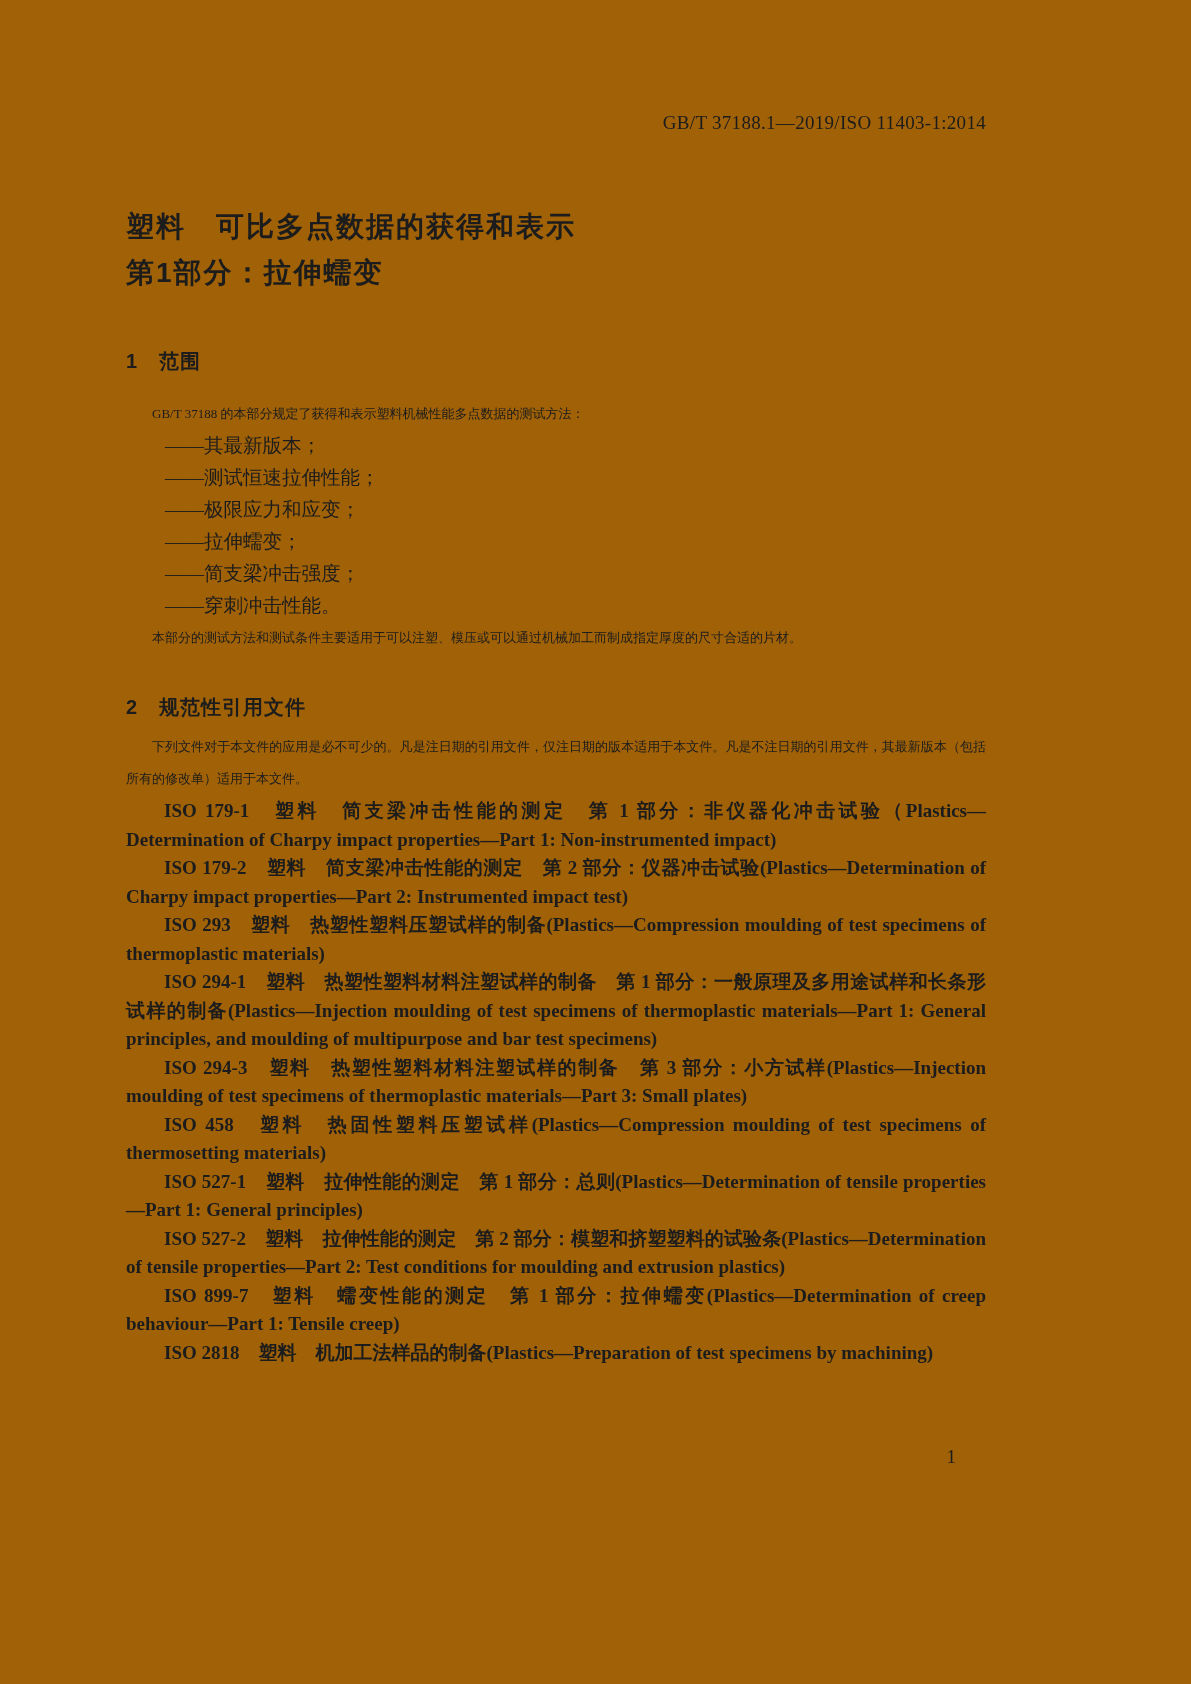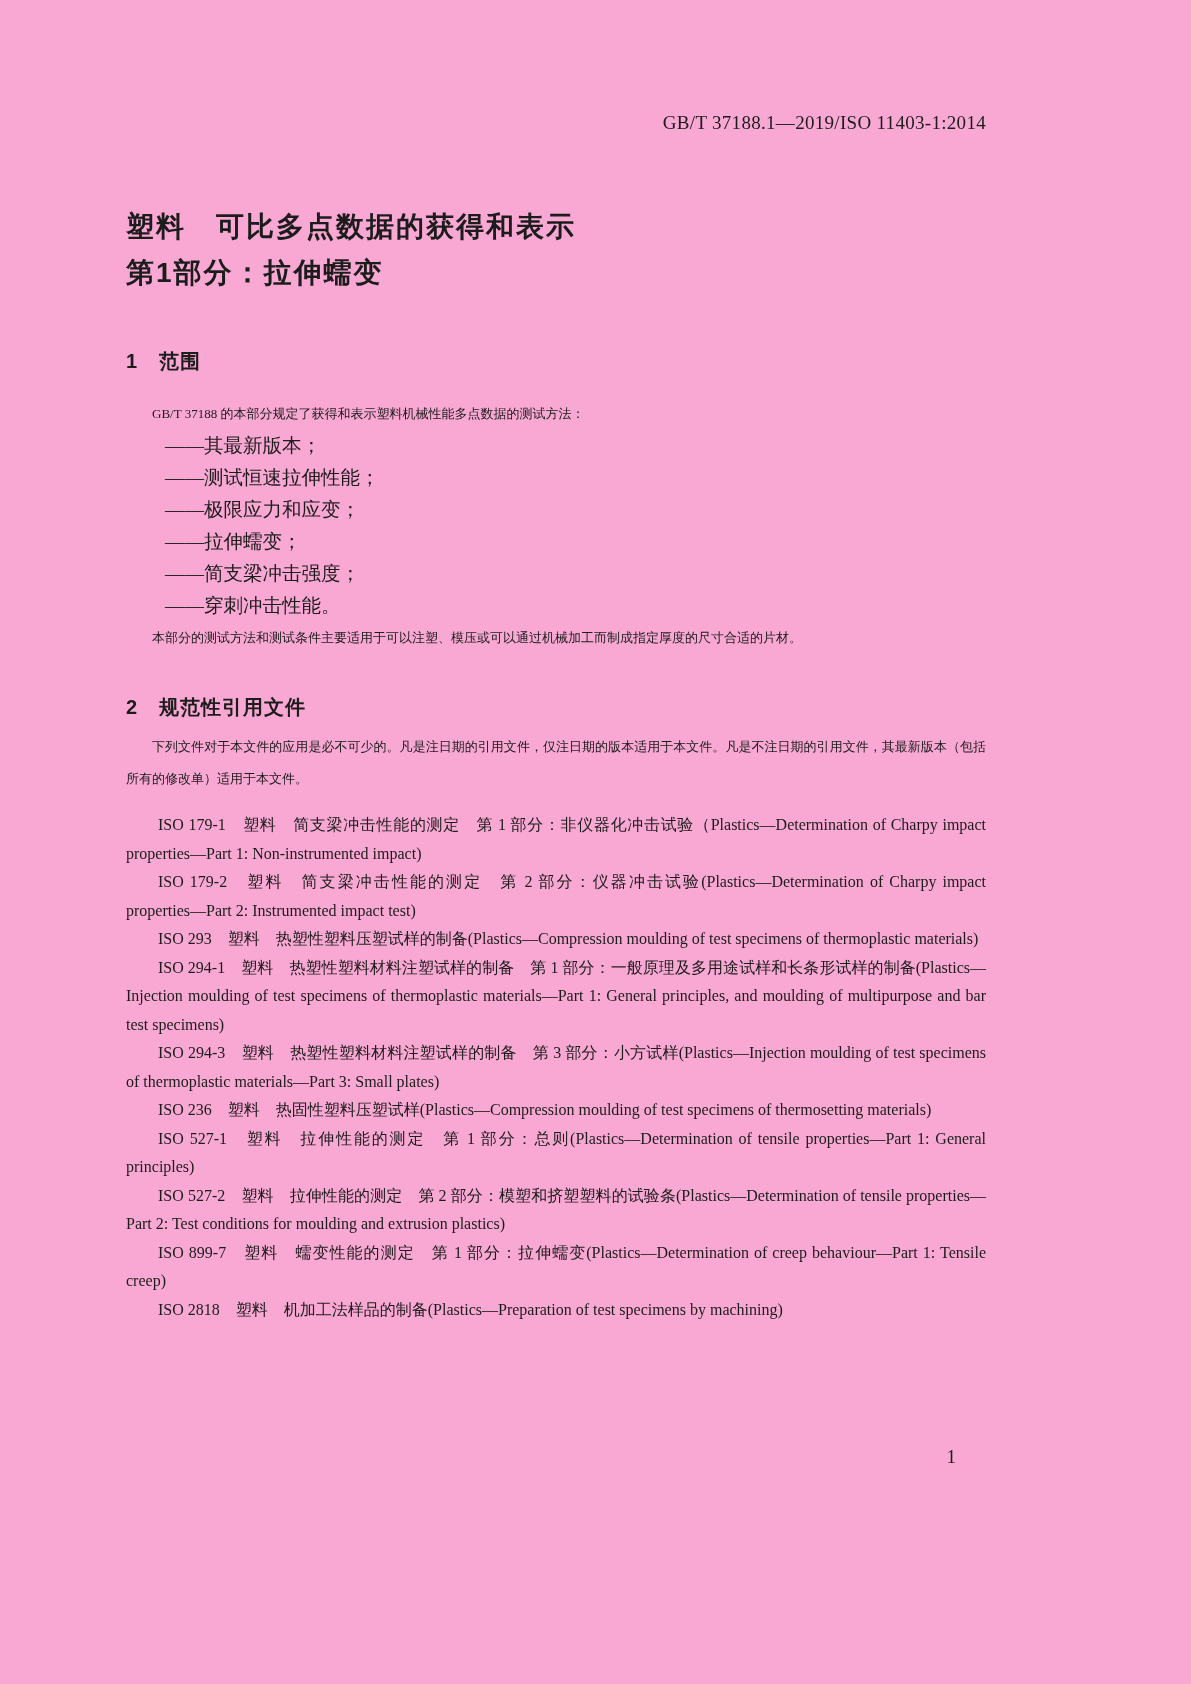--- a/index.html
+++ b/index.html
@@ -5,21 +5,21 @@
   html, body {
     margin: 0;
     padding: 0;
     background: #e8e8e8;
   }
   .page {
     position: relative;
     width: 1191px;
     height: 1684px;
     margin: 0 auto;
-    background: #f9a8d4;
+    background: #a16207;
     box-sizing: border-box;
     padding: 112px 205px 0 126px;
     overflow: hidden;
     color: #1c1c1c;
     font-family: "Liberation Serif", serif;
   }
   .doc-code {
     text-align: right;
     font-family: "Liberation Serif", serif;
     font-size: 19px;
@@ -58,26 +58,27 @@
     margin: 0;
     padding: 0;
   }
   .dash-list li {
     font-size: 19.5px;
     line-height: 32px;
     text-indent: 2em;
   }
   .ref {
     margin: 0;
-    font-size: 16px;
+    font-size: 19px;
     line-height: 28.5px;
     text-align: justify;
     text-indent: 2em;
+    font-weight: bold;
   }
-  .refs-intro { line-height: 32px; margin-bottom: 16px; }
+  .refs-intro { line-height: 32px; margin-bottom: 2px; }
   .page-number {
     position: absolute;
     top: 1446px;
     right: 235px;
     font-size: 19px;
     font-family: "Liberation Serif", serif;
   }
 </style>
 </head>
 <body>
@@ -111,21 +112,21 @@
   <section>
     <h2 class="sec-heading second">2　规范性引用文件</h2>
 
     <p class="para indent refs-intro">下列文件对于本文件的应用是必不可少的。凡是注日期的引用文件，仅注日期的版本适用于本文件。凡是不注日期的引用文件，其最新版本（包括所有的修改单）适用于本文件。</p>
 
     <p class="ref">ISO 179-1　塑料　简支梁冲击性能的测定　第 1 部分：非仪器化冲击试验（Plastics—Determination of Charpy impact properties—Part 1: Non-instrumented impact)</p>
     <p class="ref">ISO 179-2　塑料　简支梁冲击性能的测定　第 2 部分：仪器冲击试验(Plastics—Determination of Charpy impact properties—Part 2: Instrumented impact test)</p>
     <p class="ref">ISO 293　塑料　热塑性塑料压塑试样的制备(Plastics—Compression moulding of test specimens of thermoplastic materials)</p>
     <p class="ref">ISO 294-1　塑料　热塑性塑料材料注塑试样的制备　第 1 部分：一般原理及多用途试样和长条形试样的制备(Plastics—Injection moulding of test specimens of thermoplastic materials—Part 1: General principles, and moulding of multipurpose and bar test specimens)</p>
     <p class="ref">ISO 294-3　塑料　热塑性塑料材料注塑试样的制备　第 3 部分：小方试样(Plastics—Injection moulding of test specimens of thermoplastic materials—Part 3: Small plates)</p>
-    <p class="ref">ISO 236　塑料　热固性塑料压塑试样(Plastics—Compression moulding of test specimens of thermosetting materials)</p>
+    <p class="ref">ISO 458　塑料　热固性塑料压塑试样(Plastics—Compression moulding of test specimens of thermosetting materials)</p>
     <p class="ref">ISO 527-1　塑料　拉伸性能的测定　第 1 部分：总则(Plastics—Determination of tensile properties—Part 1: General principles)</p>
     <p class="ref">ISO 527-2　塑料　拉伸性能的测定　第 2 部分：模塑和挤塑塑料的试验条(Plastics—Determination of tensile properties—Part 2: Test conditions for moulding and extrusion plastics)</p>
     <p class="ref">ISO 899-7　塑料　蠕变性能的测定　第 1 部分：拉伸蠕变(Plastics—Determination of creep behaviour—Part 1: Tensile creep)</p>
     <p class="ref">ISO 2818　塑料　机加工法样品的制备(Plastics—Preparation of test specimens by machining)</p>
   </section>
 
   <div class="page-number">1</div>
 
 </div>
 

